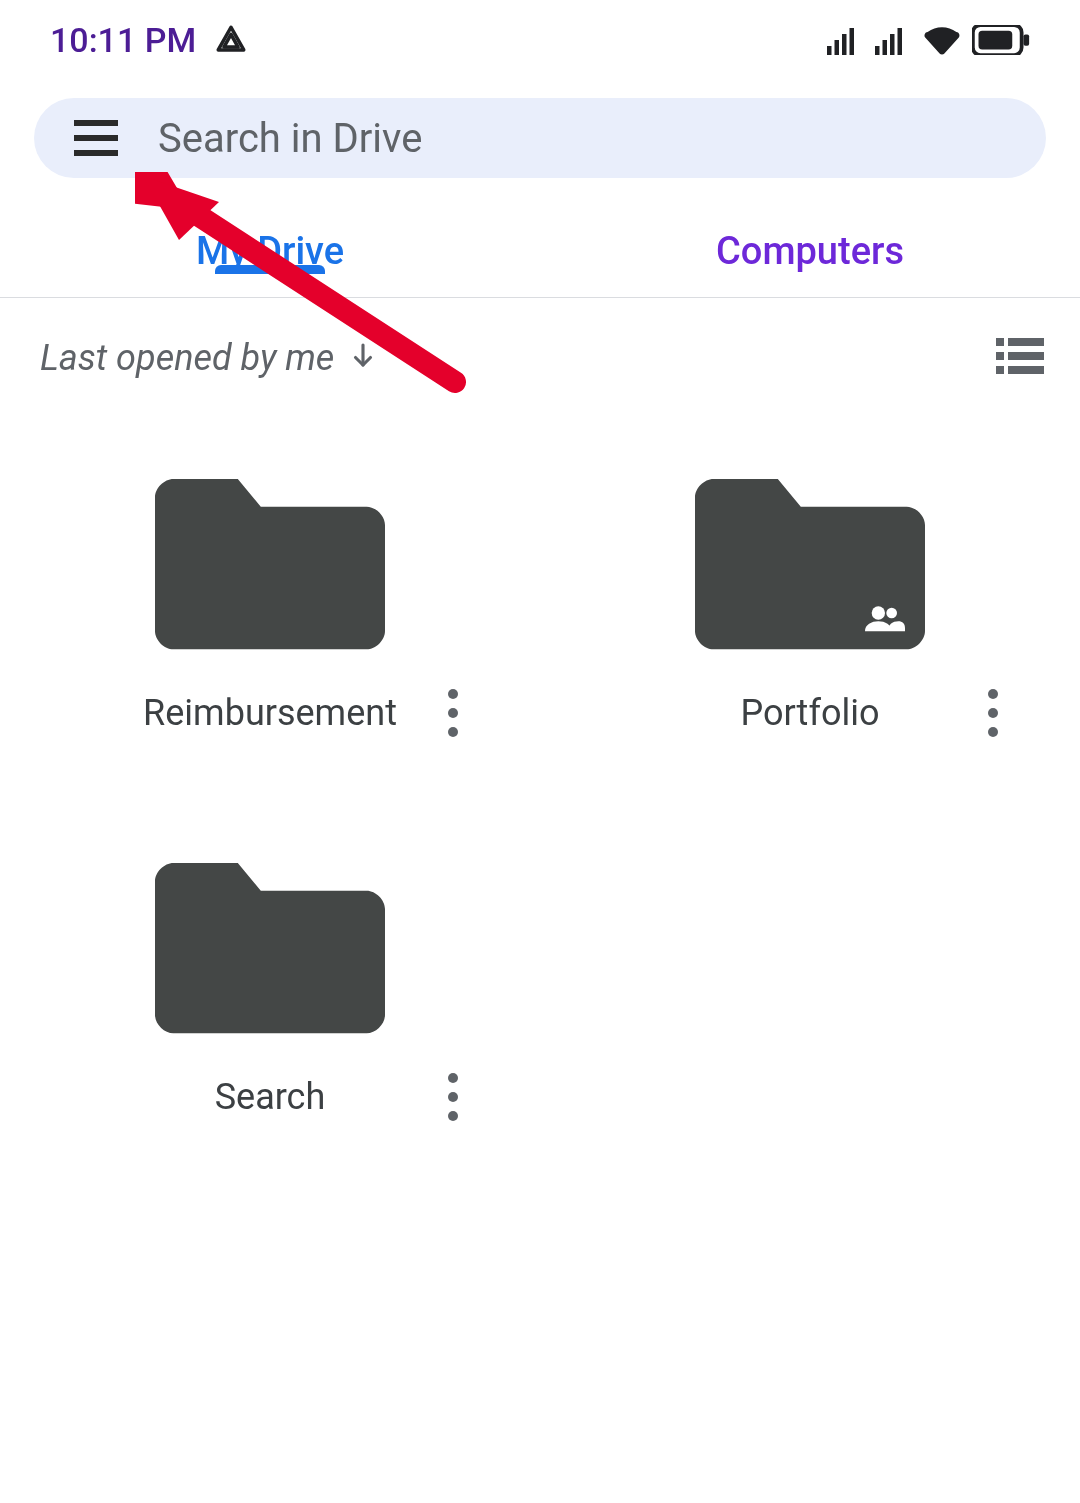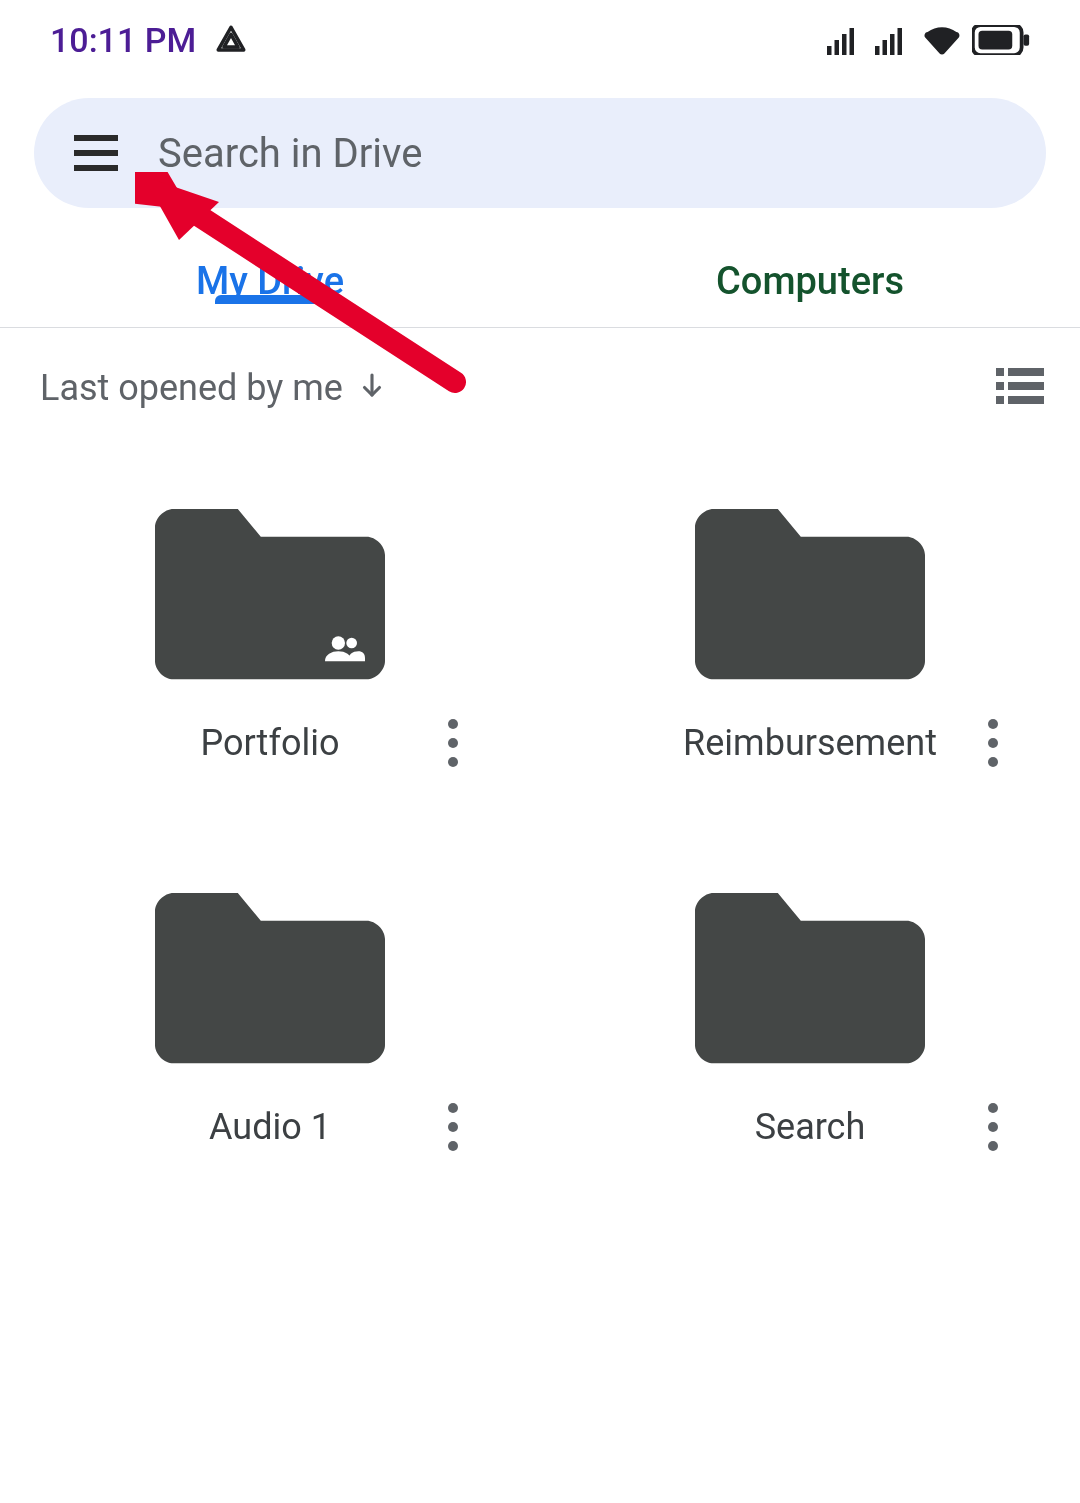--- a/index.html
+++ b/index.html
@@ -22,42 +22,42 @@
     }
     .statusbar-left { display: flex; align-items: center; gap: 18px; }
     .statusbar-time { font-size: 34px; font-weight: 500; color: #4c1d95; }
     .statusbar-right { display: flex; align-items: center; gap: 10px; }
     .statusbar-right svg, .statusbar-left svg { display: block; }
     
     .searchbar {
       margin: 18px 34px 0 34px;
       background: #e9eefb;
       border-radius: 60px;
-      height: 110px;
+      height: 80px;
       display: flex;
       align-items: center;
       padding: 0 40px;
       gap: 40px;
     }
     .hamburger-icon { display: flex; flex-direction: column; gap: 9px; padding: 6px 0; }
     .hamburger-icon span { width: 44px; height: 6px; background: #2a2a2a; }
     .search-placeholder { font-size: 40px; color: #5f6368; }
     
     .tabs {
       display: flex;
       align-items: center;
       height: 120px;
       border-bottom: 1px solid #dadce0;
     }
     .tab {
       flex: 1;
       text-align: center;
       font-size: 38px;
       font-weight: 500;
-      color: #14532d;
+      color: #6d28d9;
       position: relative;
       padding-top: 26px;
     }
     .tab.active { color: #1a73e8; }
     .tab.active::after {
       content: "";
       position: absolute;
       bottom: -1px;
       left: 50%;
       transform: translateX(-50%);
@@ -66,21 +66,21 @@
       background: #1a73e8;
       border-radius: 6px 6px 0 0;
     }
     
     .sort-row {
       display: flex;
       align-items: center;
       justify-content: space-between;
       padding: 38px 36px 20px 40px;
     }
-    .sort-by { display: flex; align-items: center; gap: 14px; font-size: 36px; color: #5f6368; }
+    .sort-by { display: flex; align-items: center; gap: 14px; font-size: 36px; color: #5f6368; font-style: italic; }
     .sort-by svg { stroke: #5f6368; }
     .view-toggle svg { fill: #5f6368; }
     
     .grid {
       display: grid;
       grid-template-columns: 1fr 1fr;
       padding: 60px 0 0 0;
       row-gap: 110px;
     }
     .item { display: flex; flex-direction: column; align-items: center; }
@@ -193,75 +193,58 @@
     </svg>
   </div>
 </div>
 
 <div class="grid">
   <div class="item">
     <div class="folder-icon">
       <svg viewBox="0 0 100 82">
           <path fill="#444746" d="M8 8h28l10 12h46c4 0 8 4 8 8v46c0 4-4 8-8 8H8c-4 0-8-4-8-8V16c0-4 4-8 8-8z"></path>
         </svg>
+    </div>
+    <div class="item-row">
+      <span class="item-name">Reimbursement</span>
+      <div class="item-menu">
+          <div class="kebab">
+            <span></span>
+            <span></span>
+            <span></span>
+          </div>
+        </div>
+    </div>
+  </div>
+
+  <div class="item">
+    <div class="folder-icon">
+      <svg viewBox="0 0 100 82">
+          <path fill="#444746" d="M8 8h28l10 12h46c4 0 8 4 8 8v46c0 4-4 8-8 8H8c-4 0-8-4-8-8V16c0-4 4-8 8-8z"></path>
+        </svg>
       <span class="shared-badge">
         <svg viewBox="0 0 24 16">
             <circle cx="8" cy="5" r="4"></circle>
             <circle cx="16" cy="5" r="3.2"></circle>
             <path d="M0 16c0-4 4-6 8-6s8 2 8 6H0zM14 16c0-2 .5-3.5 1.5-4.5 1-1 3-1.5 4.5-1.5 2.5 0 4 1.5 4 4v2h-10z"></path>
           </svg>
       </span>
     </div>
     <div class="item-row">
       <span class="item-name">Portfolio</span>
       <div class="item-menu">
           <div class="kebab">
             <span></span>
             <span></span>
             <span></span>
           </div>
         </div>
     </div>
   </div>
 
-  <div class="item">
-    <div class="folder-icon">
-      <svg viewBox="0 0 100 82">
-          <path fill="#444746" d="M8 8h28l10 12h46c4 0 8 4 8 8v46c0 4-4 8-8 8H8c-4 0-8-4-8-8V16c0-4 4-8 8-8z"></path>
-        </svg>
-    </div>
-    <div class="item-row">
-      <span class="item-name">Reimbursement</span>
-      <div class="item-menu">
-          <div class="kebab">
-            <span></span>
-            <span></span>
-            <span></span>
-          </div>
-        </div>
-    </div>
-  </div>
-
-  <div class="item">
-    <div class="folder-icon">
-      <svg viewBox="0 0 100 82">
-          <path fill="#444746" d="M8 8h28l10 12h46c4 0 8 4 8 8v46c0 4-4 8-8 8H8c-4 0-8-4-8-8V16c0-4 4-8 8-8z"></path>
-        </svg>
-    </div>
-    <div class="item-row">
-      <span class="item-name">Audio 1</span>
-      <div class="item-menu">
-          <div class="kebab">
-            <span></span>
-            <span></span>
-            <span></span>
-          </div>
-        </div>
-    </div>
-  </div>
 
   <div class="item">
     <div class="folder-icon">
       <svg viewBox="0 0 100 82">
           <path fill="#444746" d="M8 8h28l10 12h46c4 0 8 4 8 8v46c0 4-4 8-8 8H8c-4 0-8-4-8-8V16c0-4 4-8 8-8z"></path>
         </svg>
     </div>
     <div class="item-row">
       <span class="item-name">Search</span>
       <div class="item-menu">

